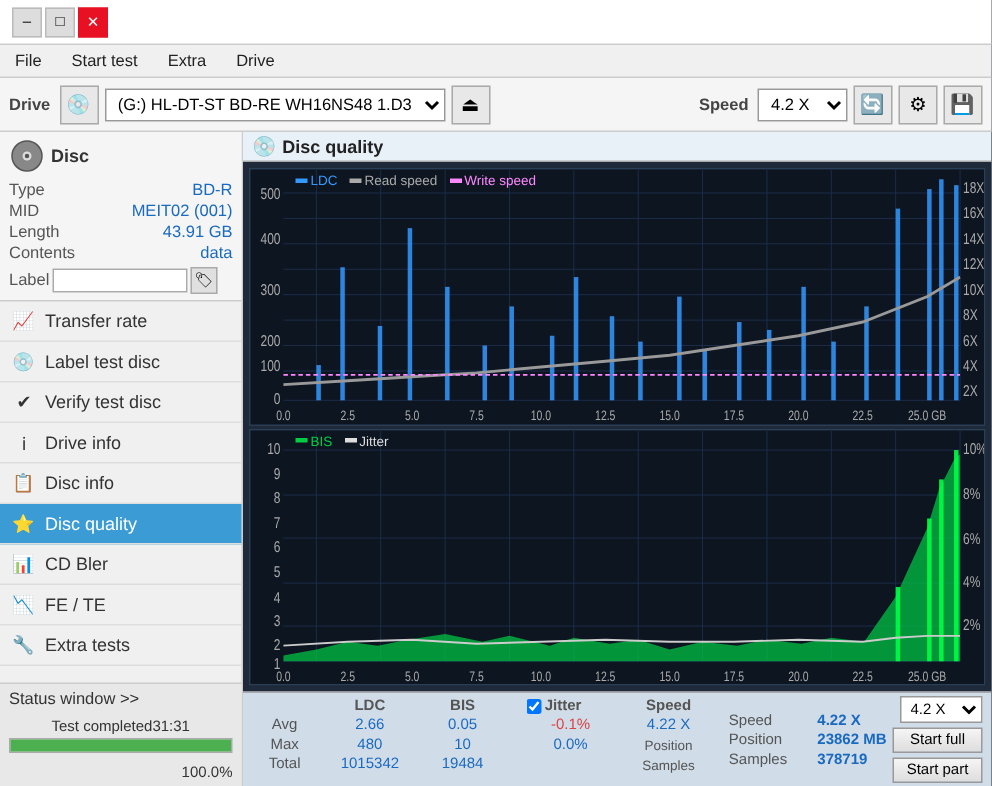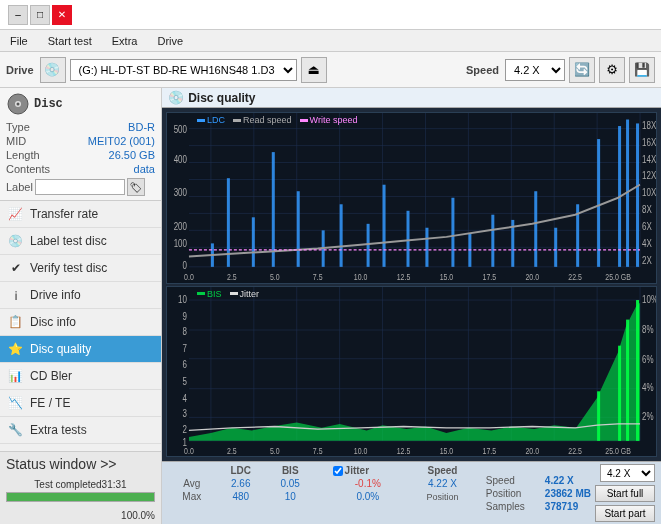--- a/index.html
+++ b/index.html
@@ -94,21 +94,21 @@
       border-bottom: 1px solid #ccc;
       background: #f5f5f5;
     }
     .disc-panel-header {
       display: flex;
       align-items: center;
       gap: 4px;
       margin-bottom: 4px;
     }
     .disc-icon { width: 24px; height: 24px; }
-    .disc-title { font-weight: 700; font-size: 12px; color: #333; font-family: Liberation Mono, monospace; }
+    .disc-title { font-weight: 700; font-size: 12px; color: #333; }
     .disc-row { display: flex; justify-content: space-between; align-items: center; padding: 1px 0; }
     .disc-key { color: #555; font-size: 11px; }
     .disc-val { color: #1a6abf; font-size: 11px; font-weight: 500; }
     .label-input-row { display: flex; align-items: center; gap: 2px; margin-top: 2px; }
     .label-input { border: 1px solid #aaa; background: #fff; height: 16px; width: 90px; font-size: 10px; padding: 0 2px; }
     .label-icon-btn { width: 18px; height: 18px; background: #e0e0e0; border: 1px solid #aaa; display: flex; align-items: center; justify-content: center; cursor: pointer; font-size: 10px; }
 
     
     .nav-items { flex: 1; }
     .nav-item {
@@ -123,21 +123,21 @@
     }
     .nav-item.active { background: #3a9bd5; color: #fff; }
     .nav-item-icon { width: 16px; height: 16px; display: flex; align-items: center; justify-content: center; font-size: 12px; flex-shrink: 0; }
 
     
     .status-bar {
       border-top: 1px solid #ccc;
       padding: 4px 6px;
       background: #e8e8e8;
       cursor: pointer;
-      font-size: 14px;
+      font-size: 11px;
       color: #333;
     }
     .progress-area { padding: 3px 6px; background: #e8e8e8; }
     .progress-bar-outer { height: 10px; background: #ccc; border: 1px solid #aaa; }
     .progress-bar-inner { height: 100%; background: #4caf50; width: 100%; }
     .progress-text { font-size: 10px; color: #333; text-align: right; margin-top: 8px; }
 
     
     .content-area {
       flex: 1;
@@ -276,21 +276,21 @@
       <div class="disc-row">
         <span class="disc-key">Type</span>
         <span class="disc-val">BD-R</span>
       </div>
       <div class="disc-row">
         <span class="disc-key">MID</span>
         <span class="disc-val">MEIT02 (001)</span>
       </div>
       <div class="disc-row">
         <span class="disc-key">Length</span>
-        <span class="disc-val">26.50 GB</span>
+        <span class="disc-val">43.91 GB</span>
       </div>
       <div class="disc-row">
         <span class="disc-key">Contents</span>
         <span class="disc-val">data</span>
       </div>
       <div class="label-input-row">
         <span class="disc-key">Label</span>
         <input class="label-input" type="text" style="">
         <div class="label-icon-btn">🏷</div>
       </div>
@@ -583,20 +583,28 @@
               <td>4.22 X</td>
             </tr>
             <tr>
               <td style="color:#555;">Max</td>
               <td>480</td>
               <td>10</td>
               <td></td>
               <td>0.0%</td>
               <td style="color:#555;font-size:9px;">Position</td>
             </tr>
+            <tr>
+              <td style="color:#555;">Total</td>
+              <td>1015342</td>
+              <td>19484</td>
+              <td></td>
+              <td></td>
+              <td style="color:#555;font-size:9px;">Samples</td>
+            </tr>
           </tbody>
         </table>
       </div>
 
       <div class="stats-right">
         <div class="stats-right-row">
           <span class="stats-right-label">Speed</span>
           <span class="stats-right-val">4.22 X</span>
         </div>
         <div class="stats-right-row">

